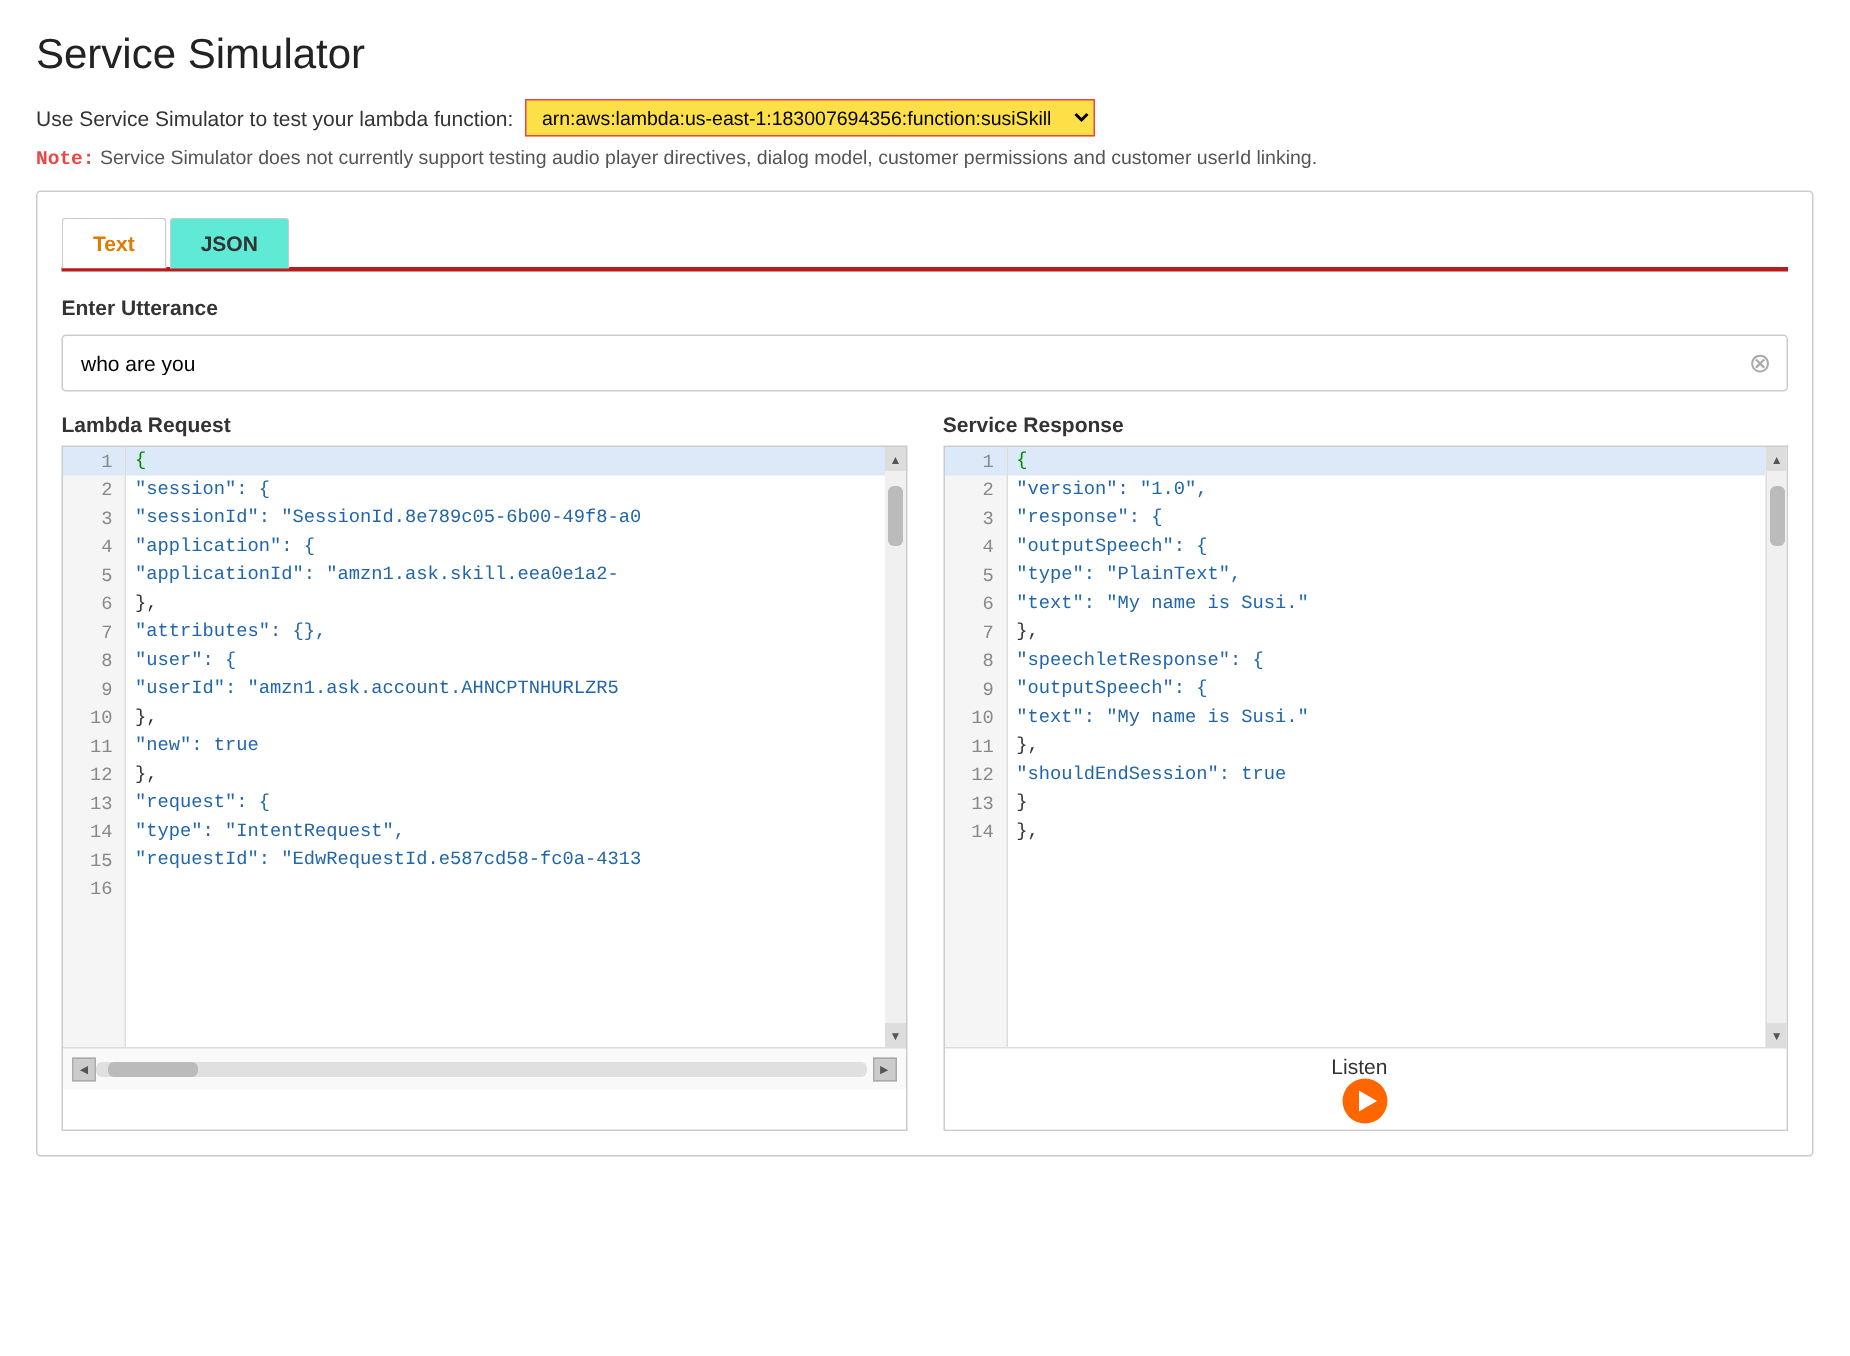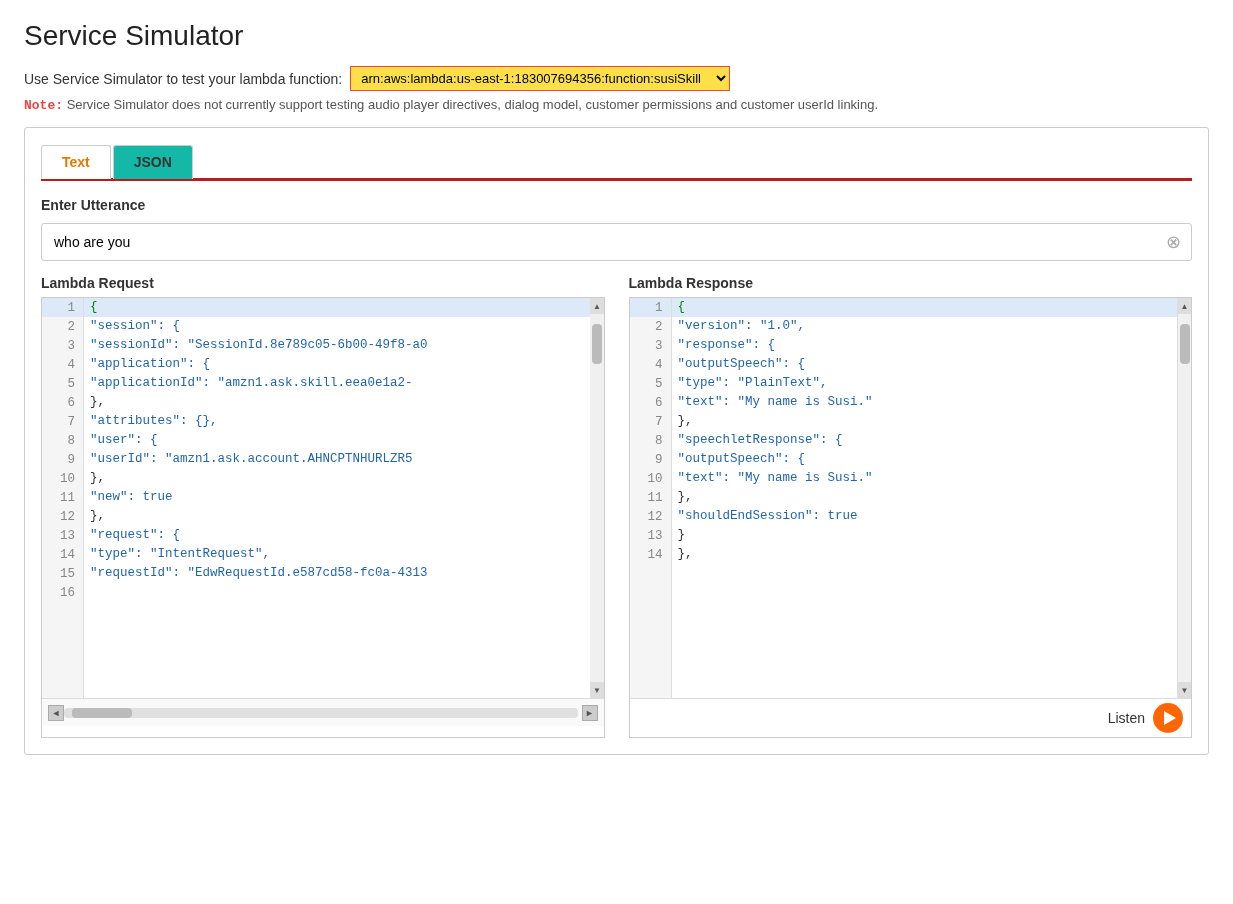--- a/index.html
+++ b/index.html
@@ -56,21 +56,21 @@
       border-bottom: 3px solid #b91c1c;
       margin-bottom: 16px;
     }
     .tab {
       padding: 8px 20px;
       cursor: pointer;
       font-size: 14px;
       font-weight: bold;
       border: 1px solid #ccc;
       border-bottom: none;
-      background: #14b8a6;
+      background: #5eead4;
       color: #666;
       margin-right: 2px;
       border-radius: 3px 3px 0 0;
       position: relative;
       bottom: -1px;
     }
     .tab.active {
       background: #fff;
       color: #e07b00;
       border-color: #ccc;
@@ -300,20 +300,21 @@
     .play-icon {
       width: 0;
       height: 0;
       border-top: 7px solid transparent;
       border-bottom: 7px solid transparent;
       border-left: 12px solid #fff;
       margin-left: 3px;
     }
     .panel-right .listen-bar {
       display: flex;
+      flex-direction: column;
     }
     .panel-left .code-bottom {
       display: flex;
     }
   </style>
 </head>
 <body>
 
 <h1>Service Simulator</h1>
 
@@ -397,21 +398,21 @@
           <div class="scroll-arrow">◄</div>
           <div class="h-scroll-track">
             <div class="h-scroll-thumb"></div>
           </div>
           <div class="scroll-arrow">►</div>
         </div>
       </div>
     </div>
 
     <div class="panel panel-right">
-      <div class="panel-title">Lambda Response</div>
+      <div class="panel-title">Service Response</div>
       <div class="code-container">
         <div class="code-area">
           <div class="line-numbers" id="res-line-nums">
               <div class="line-num highlighted">1</div>
               <div class="line-num">2</div>
               <div class="line-num">3</div>
               <div class="line-num">4</div>
               <div class="line-num">5</div>
               <div class="line-num">6</div>
               <div class="line-num">7</div>

